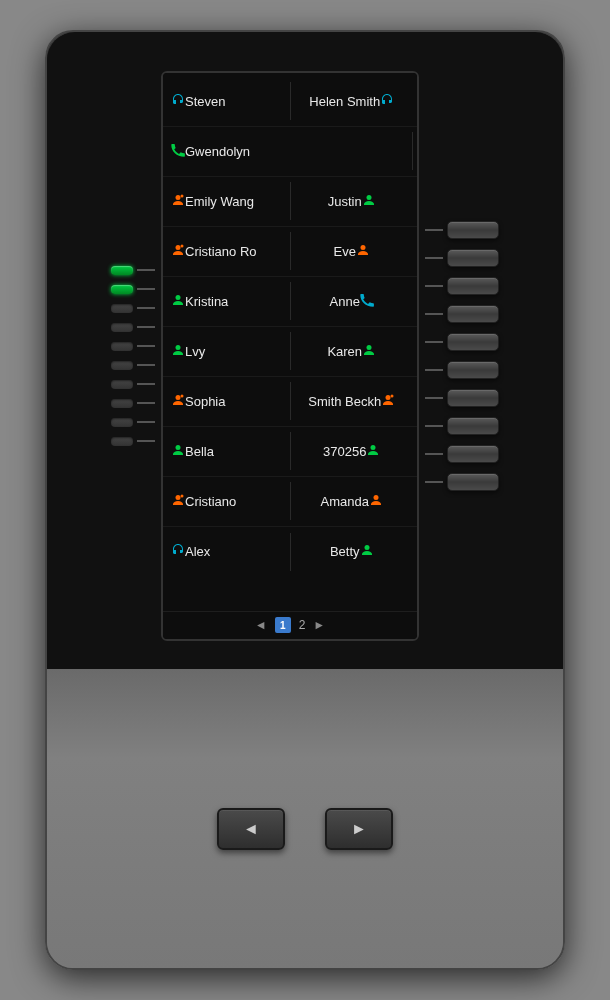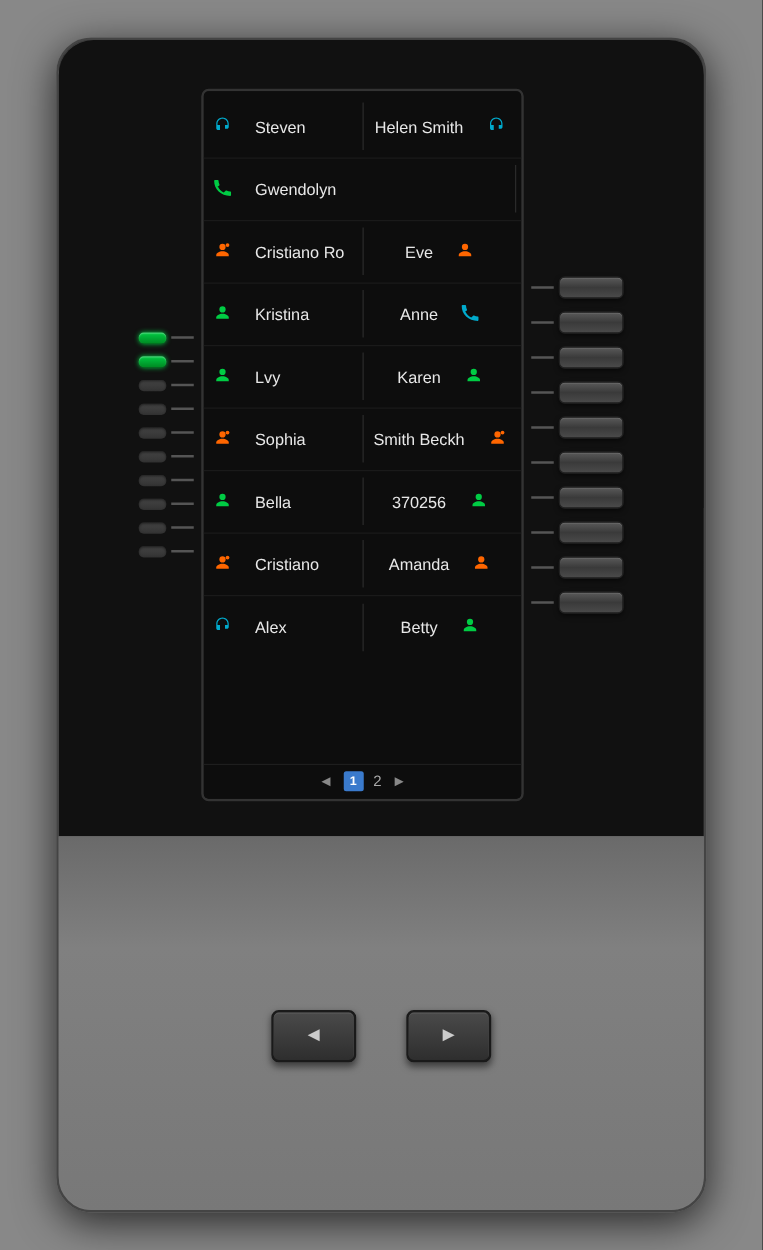--- a/index.html
+++ b/index.html
@@ -114,21 +114,21 @@
     }
 
     .contact-row:last-of-type {
       border-bottom: none;
     }
 
     .contact-left, .contact-right {
       flex: 1;
       display: flex;
       align-items: center;
-      gap: 19px;
+      gap: 0;
       padding: 0 4px;
       height: 100%;
     }
 
     .contact-right {
       justify-content: center;
     }
 
     .divider-v {
       width: 1px;
@@ -297,20 +297,38 @@
             </div>
             <div class="divider-v"></div>
           </div>
           <div class="contact-row">
             <div class="contact-left">
               <span class="icon"><svg width="14" height="14" viewBox="0 0 14 14">
                   <circle cx="7" cy="4.5" r="2.5" fill="#ff6600"></circle>
                   <path d="M7 8C4.33 8 2 9.5 2 11v1h10v-1c0-1.5-2.33-3-5-3z" fill="#ff6600"></path>
                   <circle cx="11" cy="3" r="1.5" fill="#ff6600"></circle>
                 </svg></span>
+              <span class="contact-name">Emily Wang</span>
+            </div>
+            <div class="divider-v"></div>
+            <div class="contact-right">
+              <span class="contact-name">Justin</span>
+              <span class="icon"><svg width="14" height="14" viewBox="0 0 14 14">
+                  <circle cx="7" cy="4.5" r="2.5" fill="#00cc44"></circle>
+                  <path d="M7 8C4.33 8 2 9.5 2 11v1h10v-1c0-1.5-2.33-3-5-3z" fill="#00cc44"></path>
+                </svg></span>
+            </div>
+          </div>
+          <div class="contact-row">
+            <div class="contact-left">
+              <span class="icon"><svg width="14" height="14" viewBox="0 0 14 14">
+                  <circle cx="7" cy="4.5" r="2.5" fill="#ff6600"></circle>
+                  <path d="M7 8C4.33 8 2 9.5 2 11v1h10v-1c0-1.5-2.33-3-5-3z" fill="#ff6600"></path>
+                  <circle cx="11" cy="3" r="1.5" fill="#ff6600"></circle>
+                </svg></span>
               <span class="contact-name">Cristiano Ro</span>
             </div>
             <div class="divider-v"></div>
             <div class="contact-right">
               <span class="contact-name">Eve</span>
               <span class="icon"><svg width="14" height="14" viewBox="0 0 14 14">
                   <circle cx="7" cy="4.5" r="2.5" fill="#ff6600"></circle>
                   <path d="M7 8C4.33 8 2 9.5 2 11v1h10v-1c0-1.5-2.33-3-5-3z" fill="#ff6600"></path>
                 </svg></span>
             </div>

